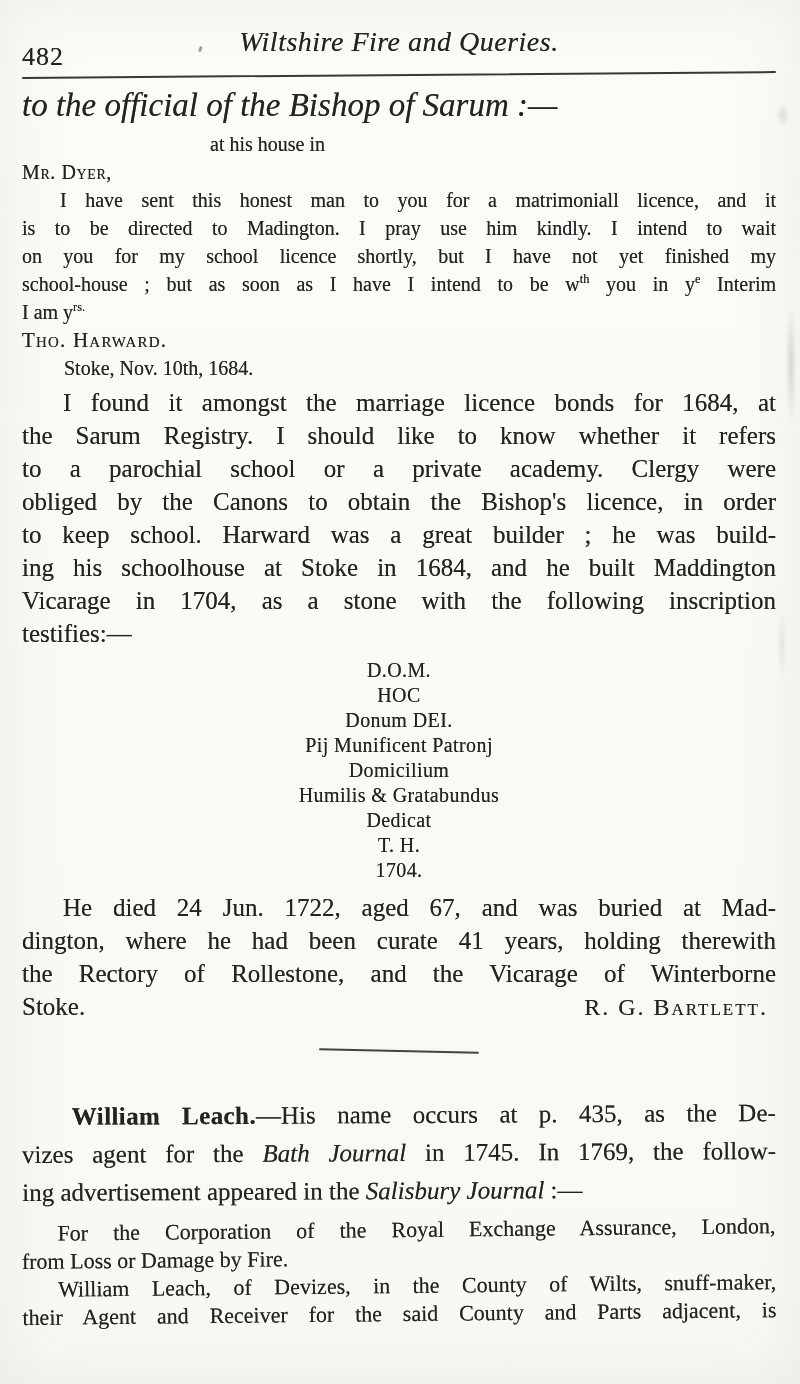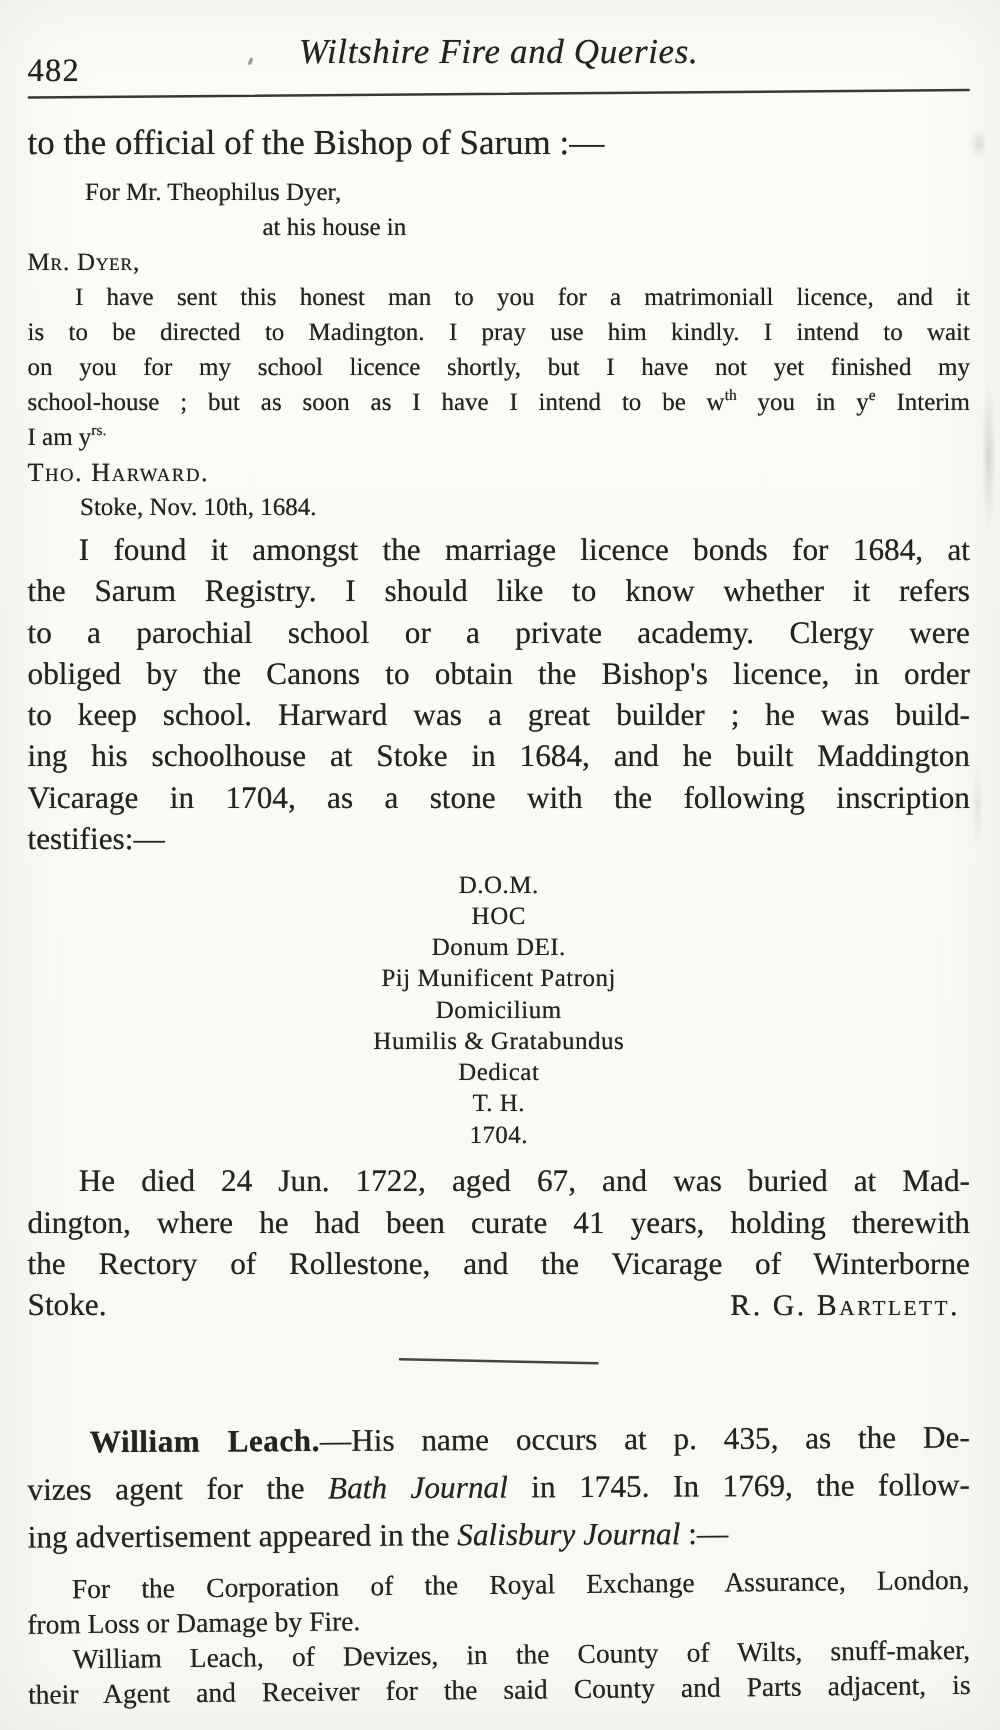--- a/index.html
+++ b/index.html
@@ -21,21 +21,21 @@
   .smudge-b { right:8px;  top:100px; width:18px; height:30px;  background:radial-gradient(closest-side, rgba(110,105,95,0.18), rgba(110,105,95,0) 80%); }
   .smudge-c { right:12px; top:600px; width:12px; height:90px;  background:radial-gradient(closest-side, rgba(110,105,95,0.12), rgba(110,105,95,0) 80%); }
   .speck { position:absolute; left:199px; top:46px; width:3px; height:6px; background:rgba(70,66,58,0.5); border-radius:50% 50% 50% 0; transform:rotate(18deg); }
 
   .running-header { position:relative; padding-top:26px; height:34px; }
   .pagenum { position:absolute; left:0; top:24px; font-size:26px; letter-spacing:1px;margin-top:18px; }
   .running-title { display:block; text-align:center; font-style:italic; font-size:28px; letter-spacing:0.5px; }
 
   .rule-top { margin-top:14px; height:2px; background:#3a3832; transform:rotate(-0.45deg); border-radius:1px; }
 
-  .intro { margin:24px 0 0 0; font-size:28px; line-height:30px; }
+  .intro { margin:14px 0 0 0; font-size:33px; line-height:30px;font-style:italic; }
 
   .letter { margin-top:10px; font-size:20px; line-height:28px; }
   .addr-0 { margin-left:46px; }
   .addr-1 { margin-left:188px; }
   .addr-2 { margin-left:298px; }
   .salutation { font-variant:small-caps; letter-spacing:0.6px; }
   .l-first { text-indent:38px; }
   .letter-close { display:flex; justify-content:center; align-items:baseline;flex-direction:column; }
   .sig-small { font-variant:small-caps; font-size:21px; letter-spacing:1.2px; padding-right:4px; }
   .dateline { margin-left:42px; }
@@ -76,21 +76,20 @@
 
   <div class="running-header">
     <span class="pagenum">482</span>
     <span class="running-title">Wiltshire Fire and Queries.</span>
   </div>
   <div class="rule-top"></div>
 
   <p class="intro">to the official of the Bishop of Sarum :—</p>
 
   <div class="letter">
-    <div class="addr-0">For Mr. Theophilus Dyer,</div>
     <div class="addr-1">at his house in</div>
     <div class="salutation">Mr. Dyer,</div>
     <div class="jline l-first">I have sent this honest man to you for a matrimoniall licence, and it</div>
     <div class="jline">is to be directed to Madington. I pray use him kindly. I intend to wait</div>
     <div class="jline">on you for my school licence shortly, but I have not yet finished my</div>
     <div class="jline"><span>school-house ; but as soon as I have I intend to be w</span><sup>th</sup><span> you in y</span><sup>e</sup><span> Interim</span></div>
     <div class="letter-close">
       <span><span>I am y</span><sup>rs.</sup></span>
       <span class="sig-small">Tho. Harward.</span>
     </div>

